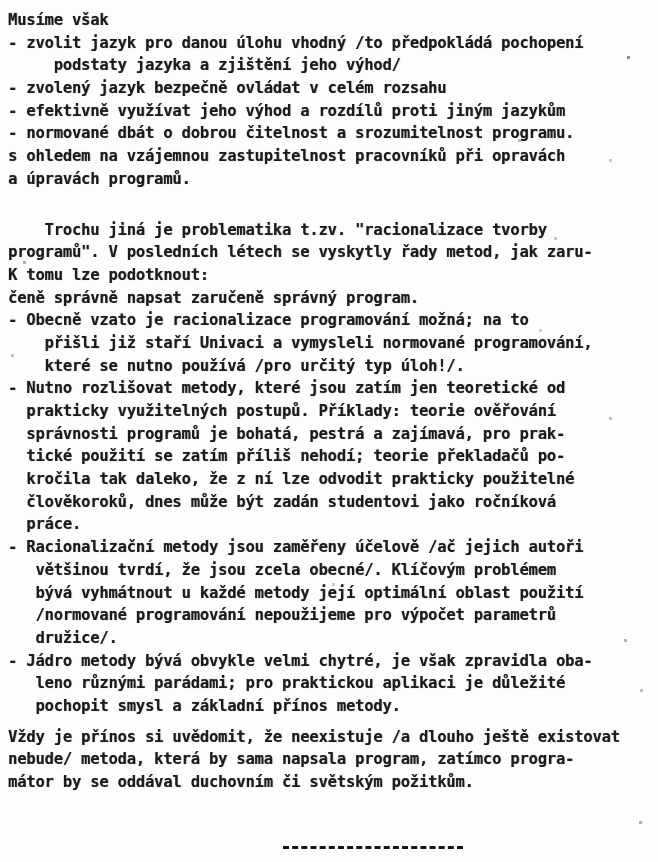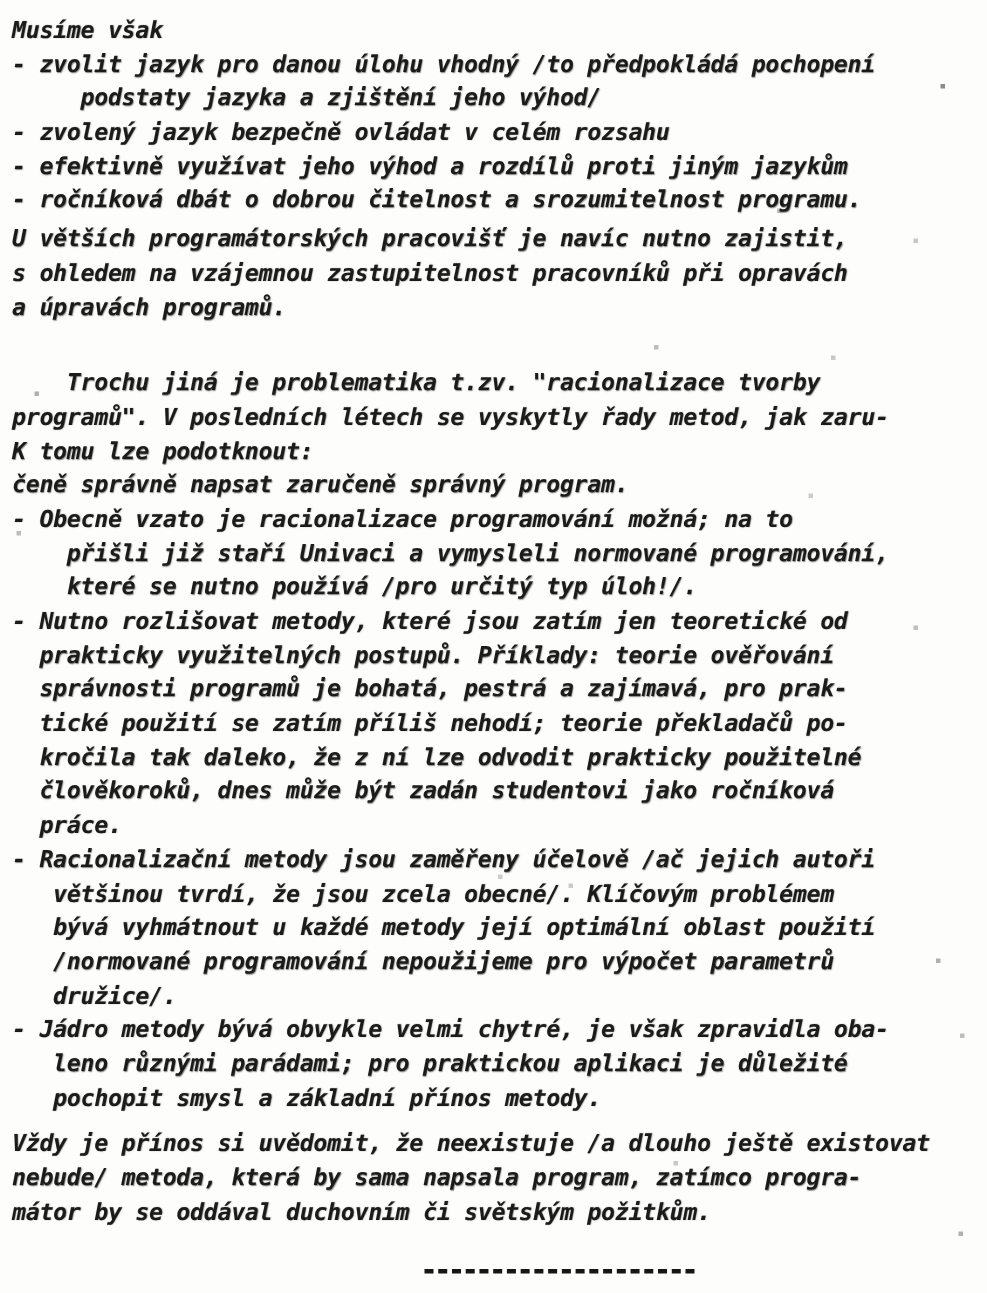--- a/index.html
+++ b/index.html
@@ -16,21 +16,20 @@
     height: 770px;
     box-sizing: border-box;
     padding: 9px 0 0 8px;
     font-family: "DejaVu Sans Mono", "Liberation Mono", monospace;
     font-size: 15.5px;
     line-height: 22.7px;
     font-weight: bold;
     color: #1b1b1b;
     text-shadow: 0.4px 0.4px 0.8px rgba(30,30,30,0.55);
     letter-spacing: -0.2px;
-    font-style: italic;
   }
   .line {
     white-space: pre;
     height: 22.7px;
   }
   .mt3  { margin-top: 3px; }
   .mt16 { margin-top: 28px; }
   .mt8  { margin-top: 8px; }
   .underline-mark {
     position: absolute;
@@ -68,22 +67,21 @@
 <body>
 
 <div class="page">
   <div class="speckles"></div>
 
   <div class="line">Musíme však</div>
   <div class="line">- zvolit jazyk pro danou úlohu vhodný /to předpokládá pochopení</div>
   <div class="line">     podstaty jazyka a zjištění jeho výhod/</div>
   <div class="line">- zvolený jazyk bezpečně ovládat v celém rozsahu</div>
   <div class="line">- efektivně využívat jeho výhod a rozdílů proti jiným jazykům</div>
-  <div class="line">- ročníková dbát o dobrou čitelnost a srozumitelnost programu.</div>
-  <div class="line mt3">U větších programátorských pracovišť je navíc nutno zajistit,</div>
+  <div class="line">- normované dbát o dobrou čitelnost a srozumitelnost programu.</div>
   <div class="line">s ohledem na vzájemnou zastupitelnost pracovníků při opravách</div>
   <div class="line">a úpravách programů.</div>
   <div class="line mt16">    Trochu jiná je problematika t.zv. "racionalizace tvorby</div>
   <div class="line">programů". V posledních létech se vyskytly řady metod, jak zaru-</div>
   <div class="line">K tomu lze podotknout:</div>
   <div class="line">čeně správně napsat zaručeně správný program.</div>
   <div class="line">- Obecně vzato je racionalizace programování možná; na to</div>
   <div class="line">    přišli již staří Univaci a vymysleli normované programování,</div>
   <div class="line">    které se nutno používá /pro určitý typ úloh!/.</div>
   <div class="line">- Nutno rozlišovat metody, které jsou zatím jen teoretické od</div>

